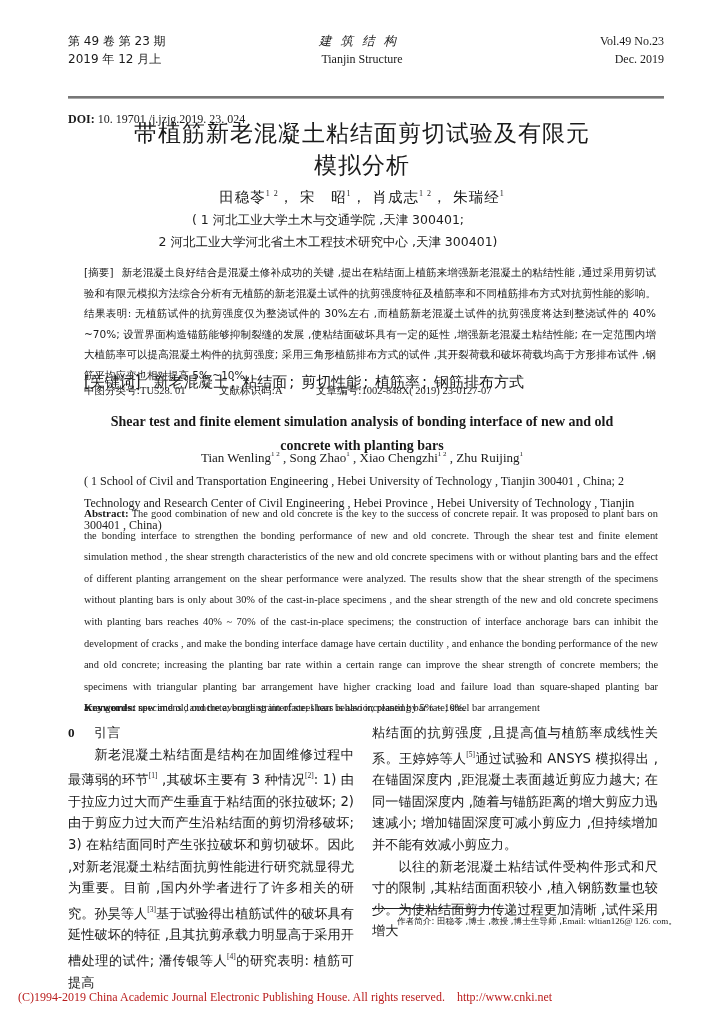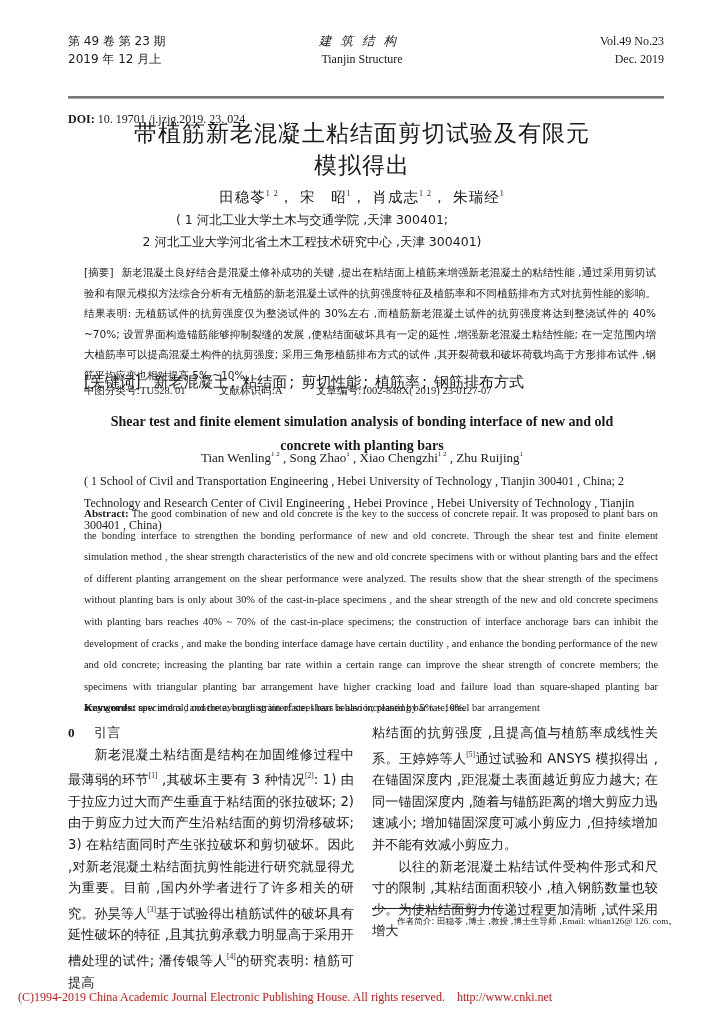--- a/index.html
+++ b/index.html
@@ -17,21 +17,21 @@
   .hdr-line { height: 18px; }
   .hdr-center .cn { letter-spacing: 9px; font-size: 12.5px; font-style: italic; }
   .rule { left: 68px; width: 596px; top: 96px; height: 3px; border-top: 2px solid #777; border-bottom: 1px solid #aaa; box-sizing: border-box; }
   .doi { left: 68px; top: 112px; font-size: 12px; }
   .doi b { font-weight: bold; }
 
   
   .title { left: 60px; width: 604px; top: 117px; text-align: center; font-size: 23px; line-height: 30px; letter-spacing: 1px; }
   .authors { left: 0; width: 724px; top: 188px; text-align: center; font-size: 14.5px; letter-spacing: 1px; }
   .authors sup { font-size: 8px; vertical-align: 6px; font-family: "Liberation Serif", serif; }
-  .affil { left: 0; width: 624px; text-align: center; font-size: 12.5px; line-height: 20px; }
+  .affil { left: 16px; width: 624px; text-align: center; font-size: 12.5px; line-height: 20px; }
   .affil1 { top: 210px; }
   .affil2 { top: 232px; }
 
   
   .cn-abs { left: 84px; width: 572px; top: 262px; font-size: 10.5px; line-height: 20.5px; text-align: justify; }
   .cn-abs .lbl { margin-right: 8px; }
   .cn-kw { left: 84px; top: 372px; font-size: 15px; line-height: 20px; }
   .cn-kw .lbl { margin-right: 8px; }
   .cn-kw .sep { margin: 0 2px; }
   .clc { left: 84px; top: 380px; font-size: 10.5px; line-height: 20px; white-space: nowrap; }
@@ -80,21 +80,21 @@
   <div class="hdr-line">Dec. 2019</div>
 </div>
 <div class="abs rule"></div>
 
 <div class="abs doi serif">
   <b>DOI:</b><span> 10. 19701 /j.jzjg.2019. 23. 024</span>
 </div>
 
 <div class="abs title sans" style="top:117px;">
   <div style="margin-top:3px;font-family:Liberation Mono, monospace;">带植筋新老混凝土粘结面剪切试验及有限元</div>
-  <div>模拟得出</div>
+  <div>模拟分析</div>
 </div>
 
 <div class="abs authors">
   <span>田稳苓</span><sup>1 2</sup><span>，</span>
   <span>宋　昭</span><sup>1</sup><span>，</span>
   <span>肖成志</span><sup>1 2</sup><span>，</span>
   <span>朱瑞经</span><sup>1</sup>
 </div>
 <div class="abs affil affil1">( 1 河北工业大学土木与交通学院 ,天津 300401;</div>
 <div class="abs affil affil2">2 河北工业大学河北省土木工程技术研究中心 ,天津 300401)</div>

